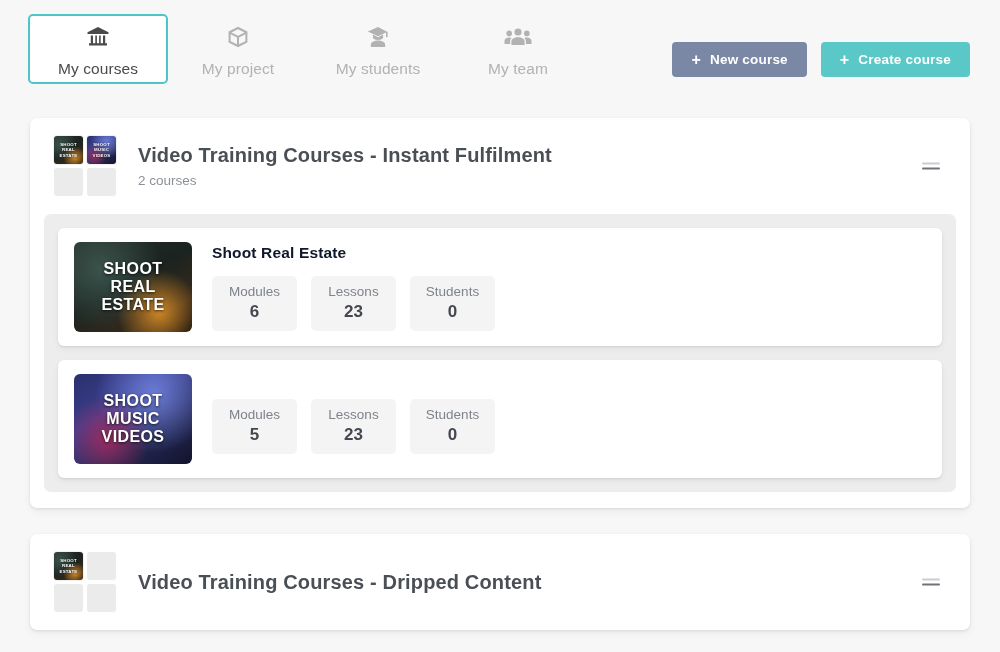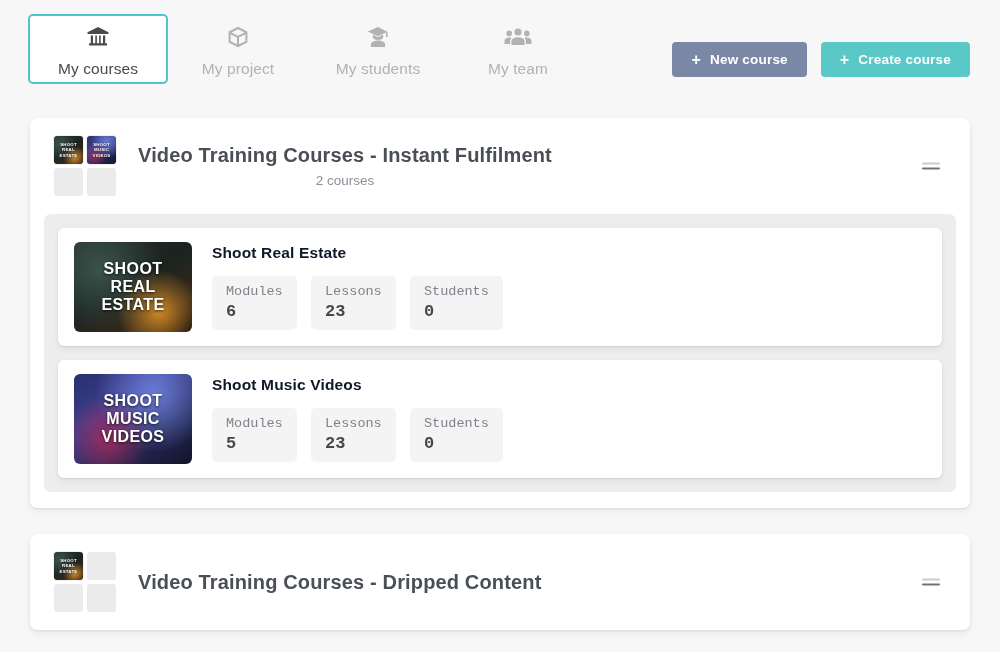--- a/index.html
+++ b/index.html
@@ -130,21 +130,20 @@
   .project-title {
     font-size: 20px;
     font-weight: bold;
     color: #4a4f56;
     letter-spacing: .15px;
   }
   .project-count {
     font-size: 13.5px;
     color: #8b9097;
     margin-top: 6px;
-    text-align: center;
   }
   .drag-handle {
     position: absolute;
     right: 30px;
     top: 50%;
     transform: translateY(-50%);
     width: 18px;
     display: flex;
     flex-direction: column;
     gap: 3px;
@@ -198,21 +197,21 @@
     font-weight: bold;
     color: #0f172a;
     letter-spacing: .15px;
   }
   .stats { display: flex; gap: 14px; margin-top: 14px; }
   .stat {
     background: #f4f4f5;
     border-radius: 5px;
     min-width: 85px;
     padding: 8px 14px 9px;
-    font-family: Liberation Mono, monospace;
+    text-align: center;
   }
   .stat-label { font-size: 13.5px; color: #7e838a; }
   .stat-value {
     font-size: 17px;
     font-weight: bold;
     color: #44484e;
     margin-top: 3px;
   }
 </style>
 </head>
@@ -329,21 +328,20 @@
         </div>
         <div class="course-card">
           <div class="course-thumb art-music">
             <span class="big-label">
               <span>SHOOT</span>
               <span>MUSIC</span>
               <span>VIDEOS</span>
             </span>
           </div>
           <div class="course-body">
-            <div class="course-title">Shoot Music Videos</div>
             <div class="stats">
               <div class="stat">
                 <div class="stat-label">Modules</div>
                 <div class="stat-value">5</div>
               </div>
               <div class="stat">
                 <div class="stat-label">Lessons</div>
                 <div class="stat-value">23</div>
               </div>
               <div class="stat">

